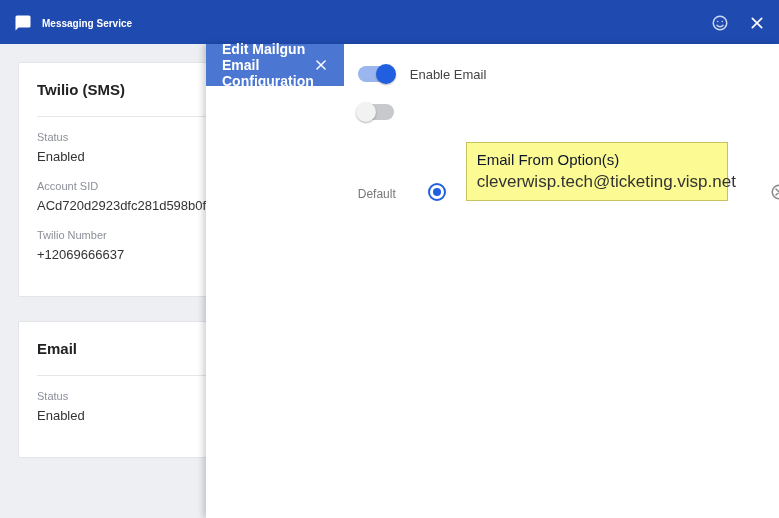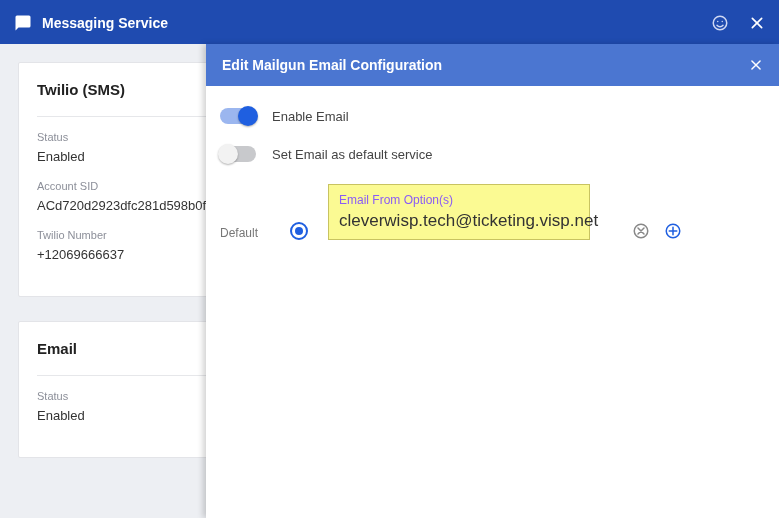--- a/index.html
+++ b/index.html
@@ -11,21 +11,21 @@
     background: #1f4bb0;
     color: #fff;
     height: 44px;
     display: flex;
     align-items: center;
     padding: 0 14px;
     justify-content: space-between;
     border-top: 2px solid #1f4bb0;
   }
   .main-header-left { display: flex; align-items: center; gap: 10px; }
-  .main-header-title { font-weight: 700; font-size: 14px; }
+  .main-header-title { font-weight: 700; font-size: 10px; }
   .main-header-right { display: flex; align-items: center; gap: 20px; }
   .icon-btn { cursor: pointer; display: inline-flex; }
 
   
   .bg-content {
     position: absolute;
     top: 44px; left: 0; right: 0; bottom: 0;
     background: #edeff3;
     padding: 18px;
   }
@@ -52,21 +52,20 @@
   .field-value { font-size: 13px; color: #333; margin-bottom: 16px; word-break: break-all; }
 
   
   .panel {
     position: absolute;
     top: 44px; right: 0; bottom: 0;
     width: 573px;
     background: #fff;
     box-shadow: -3px 0 6px rgba(0,0,0,0.18);
     display: flex;
-    flex-direction: column;
   }
   .panel-header {
     background: #4b76d1;
     color: #fff;
     height: 42px;
     display: flex;
     align-items: center;
     padding: 0 16px;
     justify-content: space-between;
     font-size: 14px;
@@ -95,21 +94,21 @@
     display: flex; align-items: center; justify-content: center;
   }
   .radio-inner { width: 8px; height: 8px; background: #1f5fe0; border-radius: 50%; }
 
   .email-from-box {
     border: 1px solid #c8c361;
     background: #fbfa93;
     padding: 8px 10px;
     width: 262px;
   }
-  .email-from-title { font-size: 12px; color: #8b5cf6; margin-bottom: 4px; }
+  .email-from-title { font-size: 15px; color: #0f172a; margin-bottom: 4px; }
   .email-from-value { font-size: 17px; color: #333; }
 
   .row-actions { display: flex; align-items: center; gap: 14px; padding-top: 24px; margin-left: 22px; }
   .circle-icon-btn {
     width: 18px; height: 18px; display: inline-flex; align-items: center; justify-content: center;
     cursor: pointer;
   }
 </style>
 </head>
 <body>
@@ -178,21 +177,20 @@
         <div class="toggle on">
             <div class="knob"></div>
           </div>
         <span>Enable Email</span>
       </div>
 
       <div class="toggle-row">
         <div class="toggle off">
             <div class="knob"></div>
           </div>
-        <span>Set Email as default service</span>
       </div>
 
       <div class="default-row">
         <div class="default-label">Default</div>
         <div class="radio-col">
           <div class="radio-outer">
               <div class="radio-inner"></div>
             </div>
         </div>
         <div class="email-from-box">

